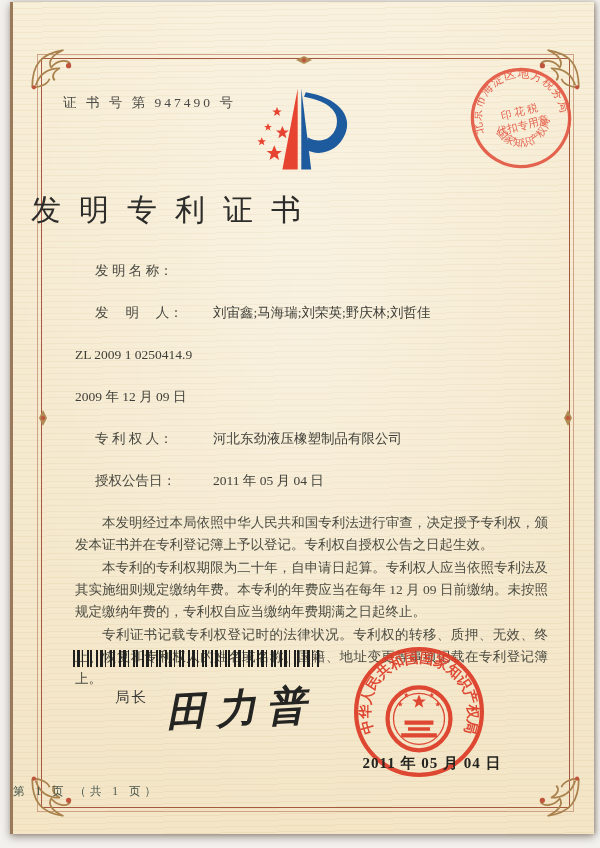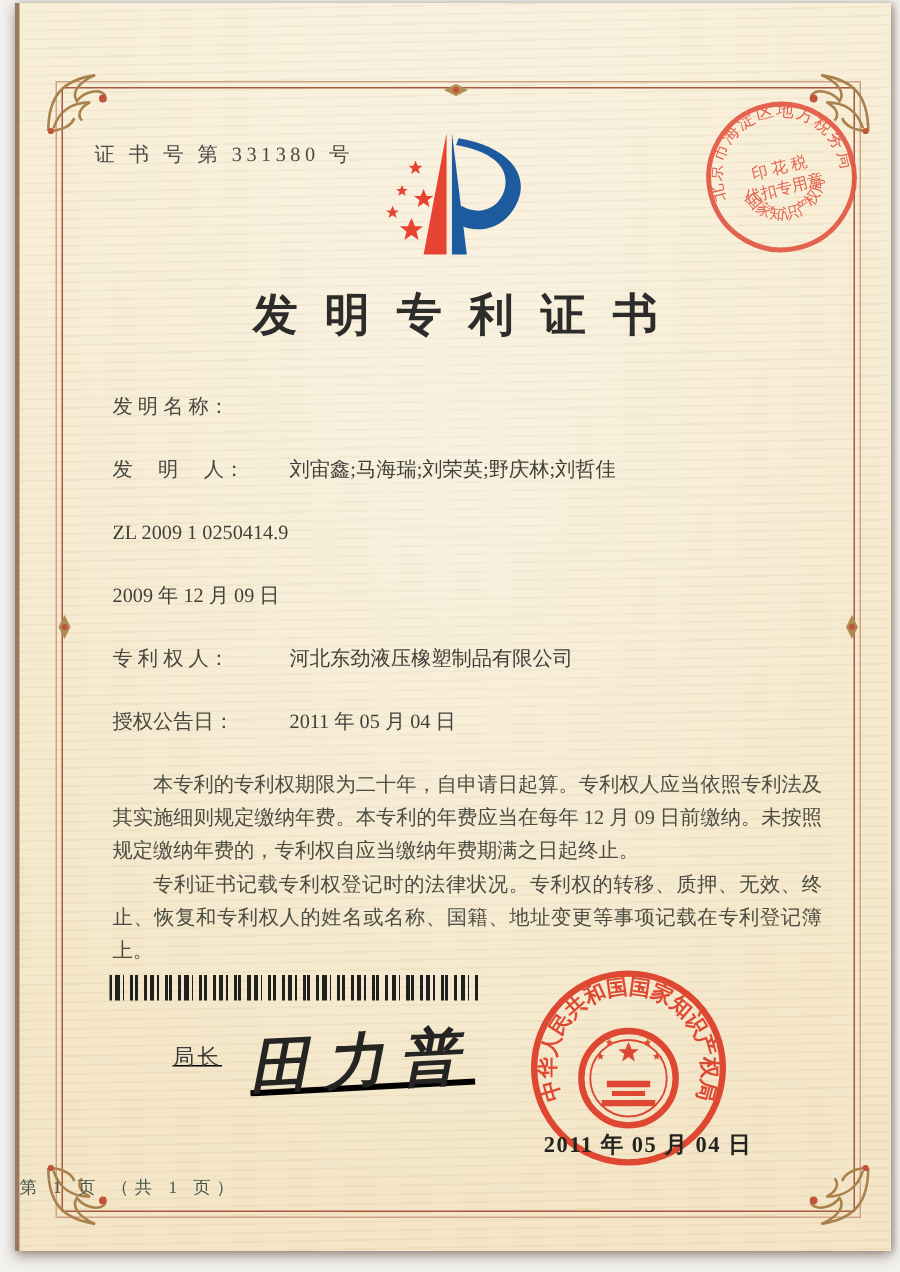--- a/index.html
+++ b/index.html
@@ -37,43 +37,43 @@
   .cert-no{
     position:absolute;left:50px;top:92px;
     font-size:13.5px;letter-spacing:3px;color:#4a4a46;
   }
   .logo{position:absolute;left:50%;top:80px;transform:translateX(-50%);width:126px;height:96px;}
   .tax-seal{
     position:absolute;left:452px;top:60px;width:112px;height:112px;
     transform:rotate(-14deg);opacity:.88;
   }
   .title{
-    position:absolute;left:0;right:0;top:188px;text-align:center;
-    font-size:30px;font-weight:700;letter-spacing:18px;text-indent:18px;
+    position:absolute;left:0;right:0;top:188px;text-align:left;
+    font-size:30px;font-weight:400;letter-spacing:18px;text-indent:18px;
     color:#2c2c2a;
   }
   .content{position:absolute;left:62px;right:46px;top:258px;color:#454540;}
   .field-row{display:flex;margin-bottom:21px;font-size:13.5px;line-height:21px;}
-  .field-label{flex:0 0 118px;white-space:nowrap;color:#47473f;}
+  .field-label{flex:0 0 118px;white-space:nowrap;color:#47473f;margin-left:20px;}
   .field-value{flex:1;color:#3f3f38;}
   .paras{margin-top:7px;}
   .paras p{
     margin:0 0 1px 0;text-indent:2em;text-align:justify;
     font-size:13.5px;line-height:22px;color:#4c4c42;
   }
   .barcode{
     position:absolute;left:60px;top:648px;width:246px;height:17px;
     background-image:repeating-linear-gradient(90deg,
       #20201e 0 2px, rgba(0,0,0,0) 2px 4px,
       #20201e 4px 7px, rgba(0,0,0,0) 7px 9px,
       #20201e 9px 10px, rgba(0,0,0,0) 10px 14px,
       #20201e 14px 16px, rgba(0,0,0,0) 16px 17px,
       #20201e 17px 19px, rgba(0,0,0,0) 19px 23px);
   }
-  .sign-block{position:absolute;left:102px;top:686px;display:flex;align-items:flex-end;text-decoration:underline;}
+  .sign-block{position:absolute;left:102px;top:686px;display:flex;align-items:flex-start;}
   .sign-title{font-size:14.5px;letter-spacing:2px;color:#3c3c38;padding-bottom:14px;}
   .sign-name{
     font-family:"DejaVu Sans",sans-serif;font-style:italic;font-weight:bold;
     font-size:40px;letter-spacing:10px;color:#242422;
     transform:rotate(-3deg);margin-left:18px;line-height:1;
   }
   .main-seal{position:absolute;left:338px;top:642px;width:136px;height:136px;opacity:.92;}
   .seal-date{
     position:absolute;left:344px;top:752px;width:150px;text-align:center;
     font-size:15px;font-weight:600;letter-spacing:1px;color:#23231f;
@@ -124,21 +124,21 @@
   <svg class="mid-orn mid-top" viewBox="0 0 16 16">
       <use href="#diamond" transform="rotate(90 8 8)"></use>
     </svg>
   <svg class="mid-orn mid-left" viewBox="0 0 16 16">
       <use href="#diamond"></use>
     </svg>
   <svg class="mid-orn mid-right" viewBox="0 0 16 16">
       <use href="#diamond"></use>
     </svg>
 
-  <div class="cert-no">证 书 号 第 331380 号</div>
+  <div class="cert-no">证 书 号 第 947490 号</div>
 
   <svg class="logo" viewBox="0 0 140 100">
     <polygon points="63,4 46,94 63,94" fill="#e64430"></polygon>
     <polygon points="67,4 67,94 78,94" fill="#1d5a9e"></polygon>
     <path d="M72,8 C108,14 124,34 116,54 C108,74 88,80 72,72 L74,58 C88,66 102,60 106,46 C110,30 98,18 70,13 Z" fill="#1d5a9e"></path>
     <use href="#star" transform="translate(40,30) scale(0.55)" fill="#e64430"></use>
     <use href="#star" transform="translate(30,47) scale(0.45)" fill="#e64430"></use>
     <use href="#star" transform="translate(46,53) scale(0.75)" fill="#e64430"></use>
     <use href="#star" transform="translate(23,63) scale(0.5)" fill="#e64430"></use>
     <use href="#star" transform="translate(37,76) scale(0.9)" fill="#e64430"></use>
@@ -178,20 +178,21 @@
     </div>
     <div class="field-row">
       <span class="field-label">专 利 权 人：</span>
       <span class="field-value">河北东劲液压橡塑制品有限公司</span>
     </div>
     <div class="field-row">
       <span class="field-label">授权公告日：</span>
       <span class="field-value">2011 年 05 月 04 日</span>
     </div>
     <div class="paras">
+      <p>本发明经过本局依照中华人民共和国专利法进行审查，决定授予专利权，颁发本证书并在专利登记簿上予以登记。专利权自授权公告之日起生效。</p>
       <p>本专利的专利权期限为二十年，自申请日起算。专利权人应当依照专利法及其实施细则规定缴纳年费。本专利的年费应当在每年 12 月 09 日前缴纳。未按照规定缴纳年费的，专利权自应当缴纳年费期满之日起终止。</p>
       <p>专利证书记载专利权登记时的法律状况。专利权的转移、质押、无效、终止、恢复和专利权人的姓名或名称、国籍、地址变更等事项记载在专利登记簿上。</p>
     </div>
   </div>
 
   <div class="barcode"></div>
 
   <div class="sign-block">
     <span class="sign-title">局长</span>
     <span class="sign-name">田力普</span>

